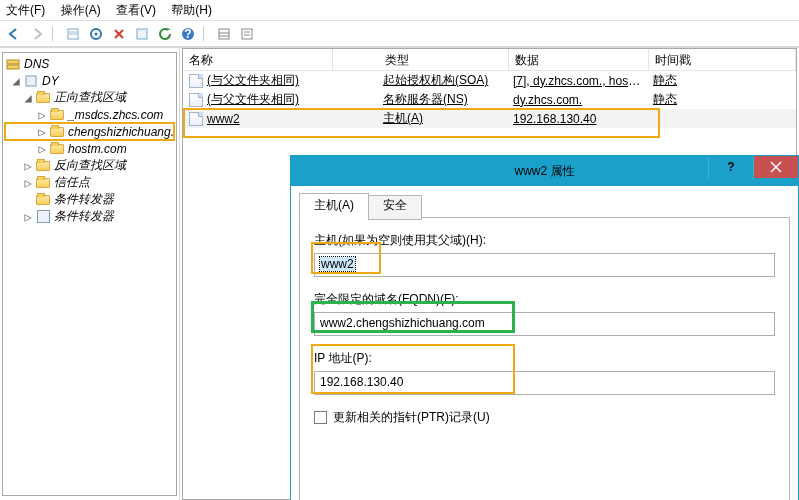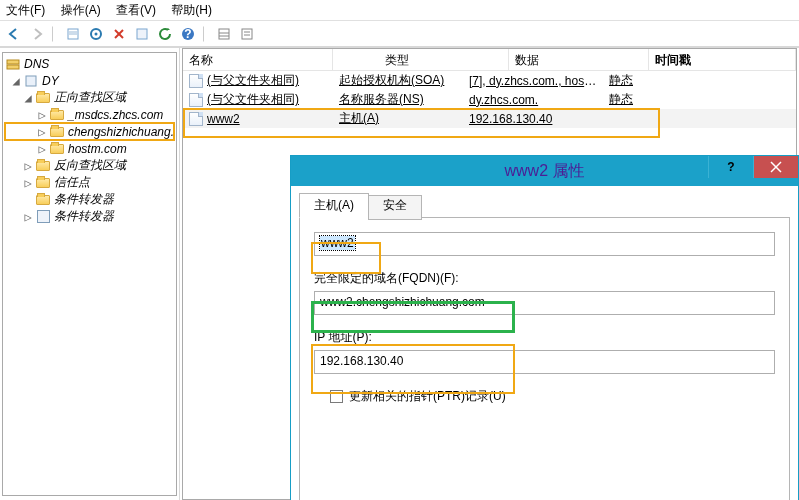--- a/index.html
+++ b/index.html
@@ -18,49 +18,49 @@
   .tind { display:inline-block; }
   .ttoggle { width:14px; text-align:center; color:#666; font-family:Consolas,monospace;}
   .ticon { width:16px; height:16px; margin-right:3px; display:inline-flex; align-items:center; justify-content:center;}
   .folder { background: linear-gradient(#ffe9a6,#f8ce5a); width:14px; height:10px; border:1px solid #d7a93f; border-radius:1px; position:relative;}
   .folder.closed::before { content:""; position:absolute; top:-3px; left:0; width:6px; height:3px; background:#f8ce5a; border:1px solid #d7a93f; border-bottom:0;}
   .logicon { width:13px; height:13px; border:1px solid #7f9db9; background:#eef3fa;}
   .grid { flex:1; background:#fff; position:relative;}
   .gridin { border:1px solid #a9a9a9; margin:0 2px; height:100%; position:relative;}
   .ghead { display:flex; height:22px; border-bottom:1px solid #e5e5e5;}
   .gh { border-right:1px solid #e5e5e5; background:#fff; padding:3px 6px; color:#000; }
-  .gh1 { width:150px;} .gh2 { width:130px;margin-left:46px;} .gh3{ width:140px;} .gh4{ flex:1;font-weight:bold;}
+  .gh1 { width:150px;} .gh2 { width:130px;margin-left:46px;} .gh3{ width:140px;} .gh4{ flex:1;}
   .grow { display:flex; height:19px; align-items:center;text-decoration:underline;}
   .gc  { padding:1px 6px; overflow:hidden; text-overflow:ellipsis; white-space:nowrap;}
-  .gc1 { width:150px; display:flex; align-items:center;} .gc2 { width:130px;} .gc3{ width:140px;} .gc4{ flex:1;}
+  .gc1 { width:150px; display:flex; align-items:center;} .gc2 { width:130px;margin-left:44px;} .gc3{ width:140px;} .gc4{ flex:1;}
   .pageicon { width:14px; height:14px; border:1px solid #a2b5cb; background:linear-gradient(#fff,#eaf1fa); margin-right:4px; position:relative;}
   .pageicon::after{ content:""; position:absolute; right:-1px; top:-1px; width:4px; height:4px; background:#cfe0f4; border-left:1px solid #a2b5cb; border-bottom:1px solid #a2b5cb;}
   .hl-orange { outline:2px solid #f0a814; outline-offset:-1px;}
   .hl-orange-row { position:absolute; border:2px solid #f0a814;}
   .dialog { position:absolute; right:0; top:155px; width:509px; height:360px; border:1px solid #169dc5; background:#fff;}
   .dlgtitle { height:30px; background:#1ba1c9; color:#000; display:flex; align-items:center; position:relative;}
-  .dlgtitle .ttxt { flex:1; text-align:center; font-size:16px; color:#4c1d95;}
+  .dlgtitle .ttxt { flex:1; text-align:center; font-size:12px; color:#000000;}
   .dlgbtns { position:absolute; right:0; top:0; display:flex;}
   .dbtn { width:45px; height:22px; display:flex; align-items:center; justify-content:center; border-left:1px solid #3bb2d4;}
   .dbtn.help { background:#1ba1c9; color:#000; font-weight:bold;}
   .dbtn.close { background:#c75050; color:#fff;}
   .dlgbody { padding:6px 8px 8px 8px; position:relative; height:calc(100% - 30px); background:#fff;}
   .tabs { display:flex; position:relative; top:1px; z-index:2;}
   .tab { border:1px solid #b5b5b5; background:#fff; padding:3px 14px 3px 14px; margin-right:-1px;}
   .tab.inactive { background:#f4f4f4; border-bottom:1px solid #b5b5b5; position:relative; top:2px; padding-top:1px;}
   .tab.active { border-bottom:1px solid #fff;}
   .tabpage { border:1px solid #b5b5b5; height:290px; padding:14px 14px;}
   .flabel { margin-bottom:4px;}
   .finput { border:1px solid #aeaeae; height:24px; padding:3px 5px; width:100%; background:#fff;}
   .fwrap { margin-bottom:14px;}
   .hlF1 { position:absolute; border:2px solid #f0a814;}
   .hlF2 { position:absolute; border:2px solid #f0a814;}
   .hlG  { position:absolute; border:3px solid #2bb24c;}
   .sel { background:#cde8ff; outline:1px dotted #000;}
-  .chkline { display:flex; align-items:center; gap:6px; margin-top:4px;margin-left:16px;}
+  .chkline { display:flex; align-items:center; gap:6px; margin-top:4px;}
   .chkbox { width:13px; height:13px; border:1px solid #7a7a7a; background:#fff;}
   .sidebar-browsertab { position:absolute; left:-2px; top:100px; width:14px; height:40px; background:#d9e7f5; border:1px solid #b0c6de; border-left:0;}
 </style>
 </head>
 <body>
 
 <div class="sidebar-browsertab"></div>
 
 <div class="menubar">
   <span>文件(F)</span>
@@ -276,20 +276,21 @@
         </div>
     </div>
   </div>
   <div class="dlgbody">
     <div class="tabs">
       <div class="tab active">主机(A)</div>
       <div class="tab inactive">安全</div>
     </div>
     <div class="tabpage">
       <div class="fwrap">
+        <div class="flabel">主机(如果为空则使用其父域)(H):</div>
         <div class="finput" style="position:relative"><span id="hostval" class="sel" style="padding:0 1px">www2</span></div>
       </div>
       <div class="fwrap">
         <div class="flabel">完全限定的域名(FQDN)(F):</div>
         <div class="finput"><span>www2.chengshizhichuang.com</span></div>
       </div>
       <div class="fwrap">
         <div class="flabel">IP 地址(P):</div>
         <div class="finput"><span>192.168.130.40</span></div>
       </div>

